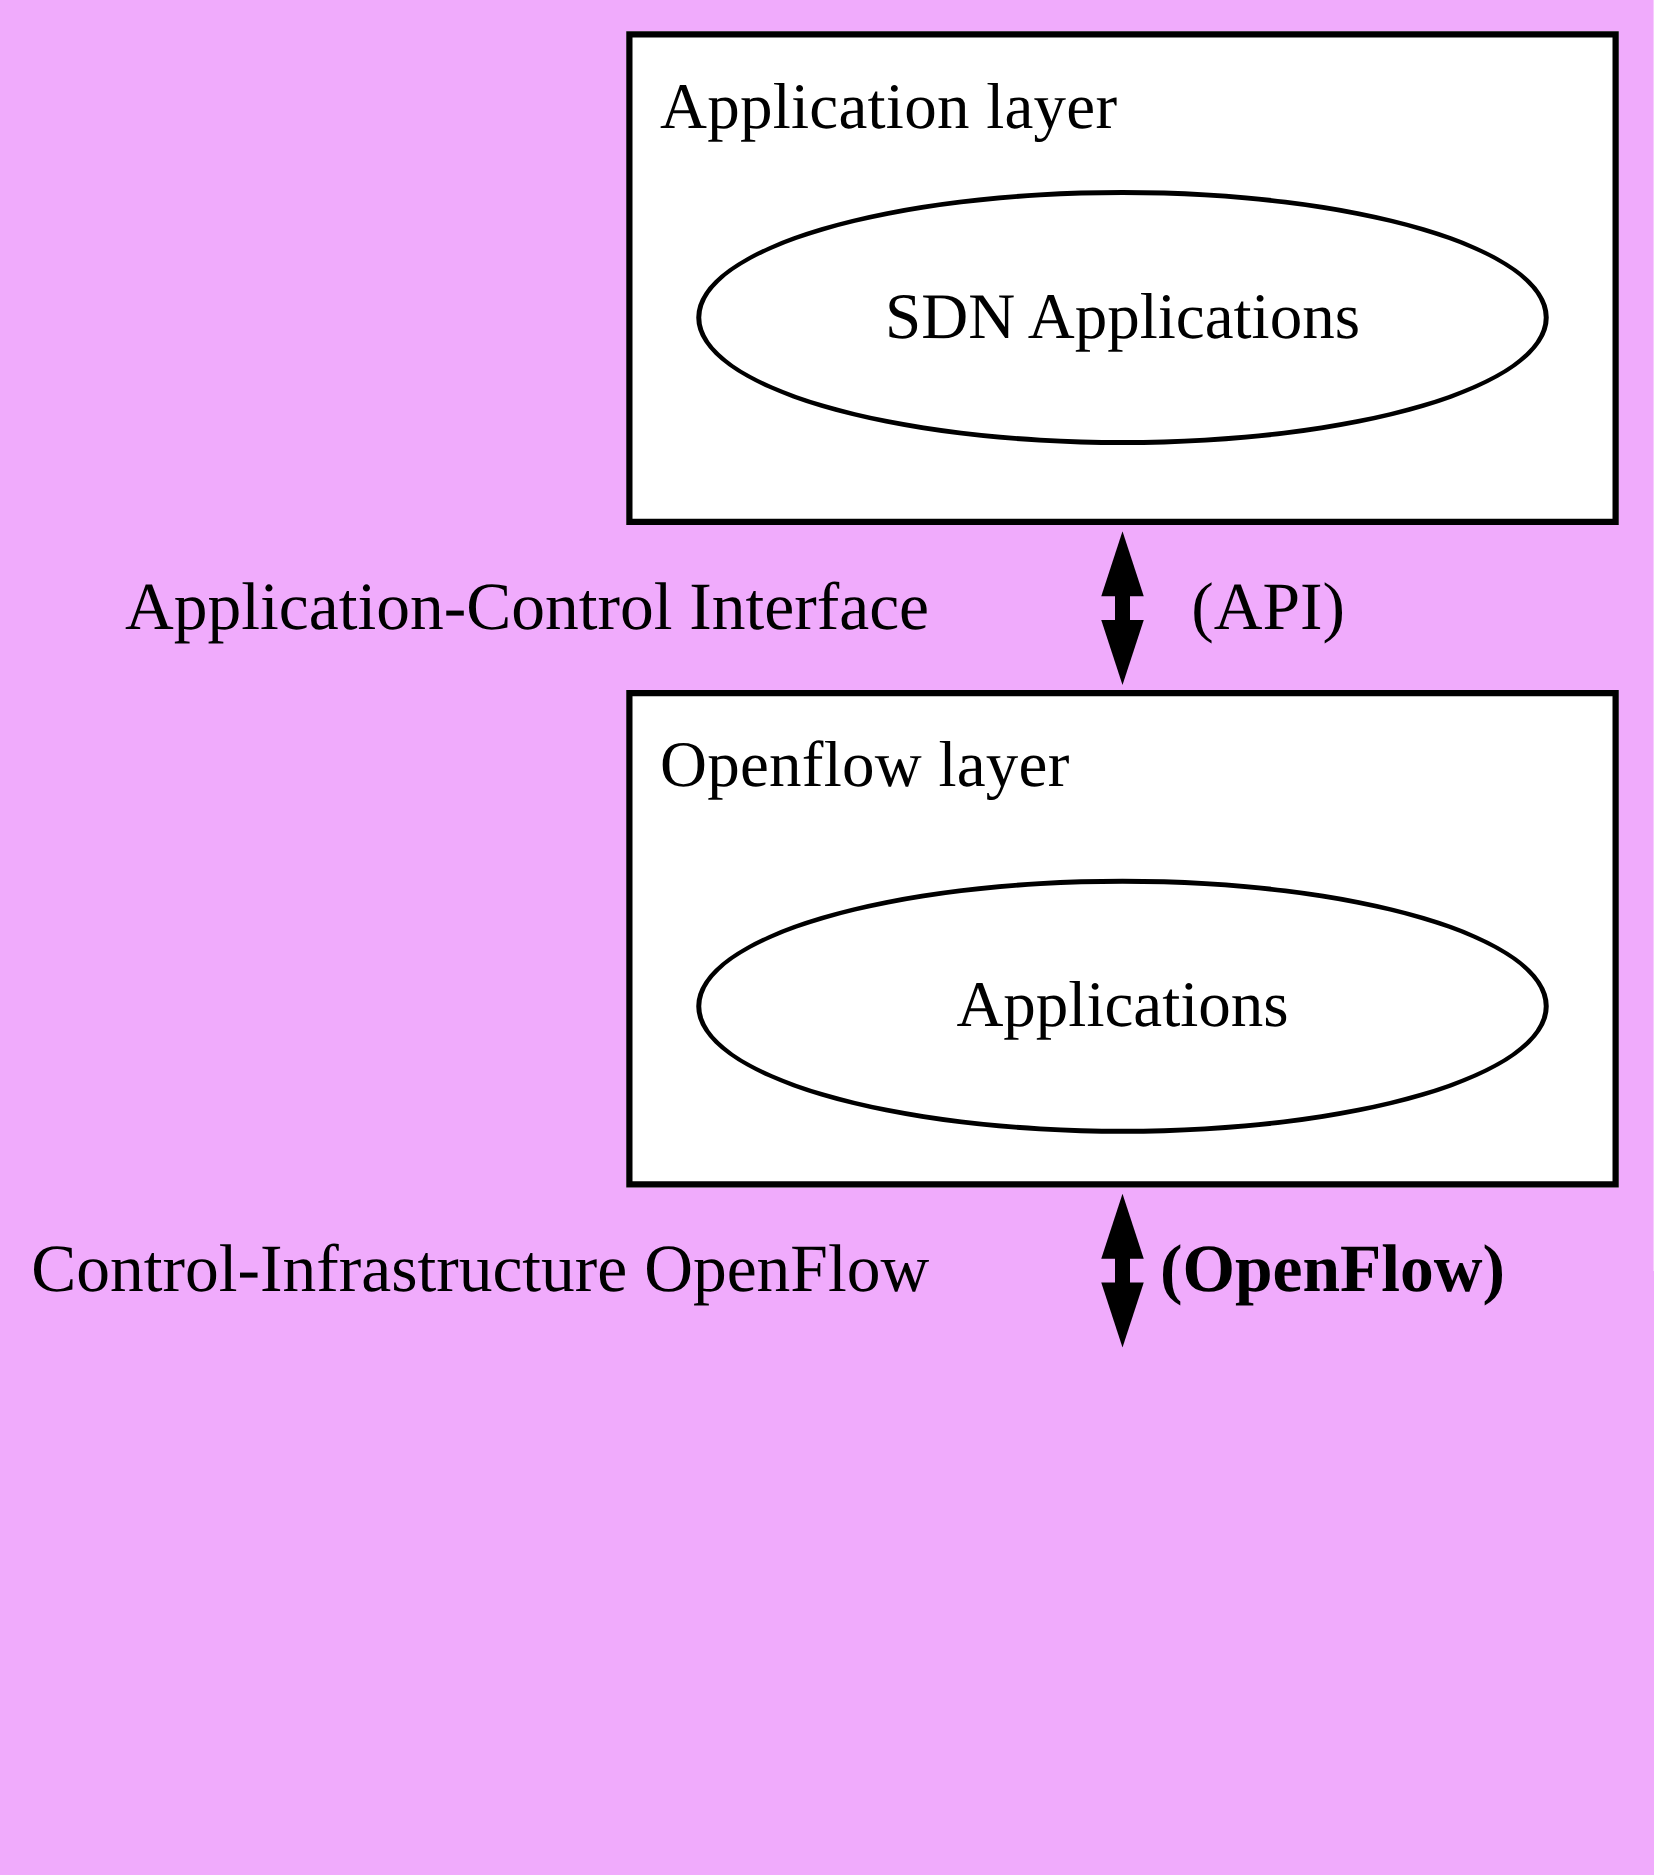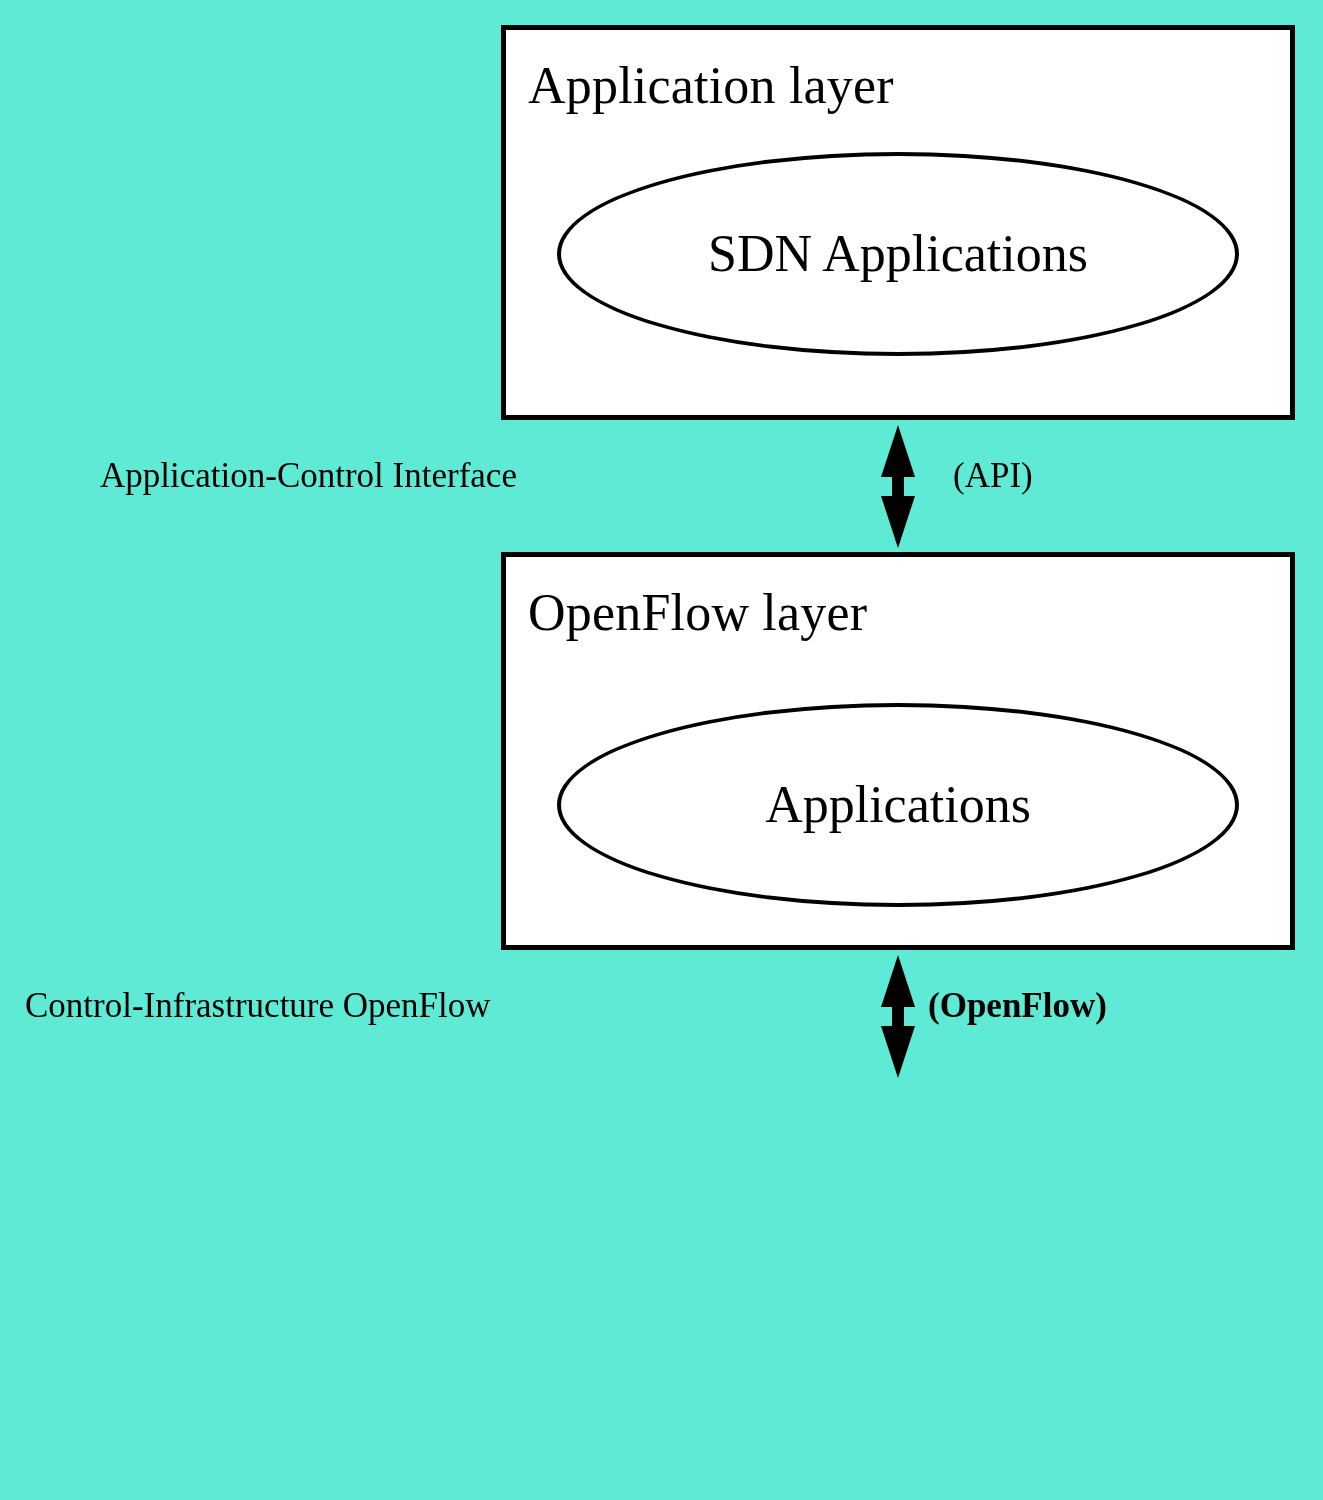--- a/index.html
+++ b/index.html
@@ -9,21 +9,21 @@
     background: #ffffff;
   }
   body {
     font-family: "Liberation Serif", "DejaVu Serif", serif;
     color: #000000;
   }
   #canvas {
     position: relative;
     width: 1323px;
     height: 1500px;
-    background: #5eead4;
+    background: #f0abfc;
     overflow: hidden;
   }
 
   
   .layer-box {
     position: absolute;
     left: 501px;
     width: 794px;
     box-sizing: border-box;
     border: 5px solid #000000;
@@ -86,21 +86,21 @@
     position: absolute;
     left: 898px;
     margin-left: -28px;
     width: 56px;
     height: 123px;
   }
   .double-arrow svg { display: block; }
 
   .iface-text {
     position: absolute;
-    font-size: 35px;
+    font-size: 54px;
     line-height: 1.0;
     white-space: nowrap;
   }
   .iface-name  { top: 33px; }
   .iface-proto { top: 33px; }
 
   #iface-api .iface-name  { left: 100px; }
   #iface-api .iface-proto { left: 953px; }
 
   #iface-openflow .iface-name  { left: 25px; }
@@ -124,21 +124,21 @@
       <svg width="56" height="123" viewBox="0 0 56 123" xmlns="http://www.w3.org/2000/svg">
         <polygon points="28,0 45,52 11,52" fill="#000000"></polygon>
         <rect x="22" y="46" width="12" height="31" fill="#000000"></rect>
         <polygon points="28,123 11,71 45,71" fill="#000000"></polygon>
       </svg>
     </div>
     <div class="iface-text iface-proto">(API)</div>
   </div>
 
   <div class="layer-box" id="box-control">
-    <div class="layer-title">OpenFlow layer</div>
+    <div class="layer-title">Openflow layer</div>
     <div class="node-ellipse">
       <span class="node-label">Applications</span>
     </div>
   </div>
 
   <div class="interface-group" id="iface-openflow">
     <div class="iface-text iface-name">Control-Infrastructure OpenFlow</div>
     <div class="double-arrow">
       <svg width="56" height="123" viewBox="0 0 56 123" xmlns="http://www.w3.org/2000/svg">
         <polygon points="28,0 45,52 11,52" fill="#000000"></polygon>

